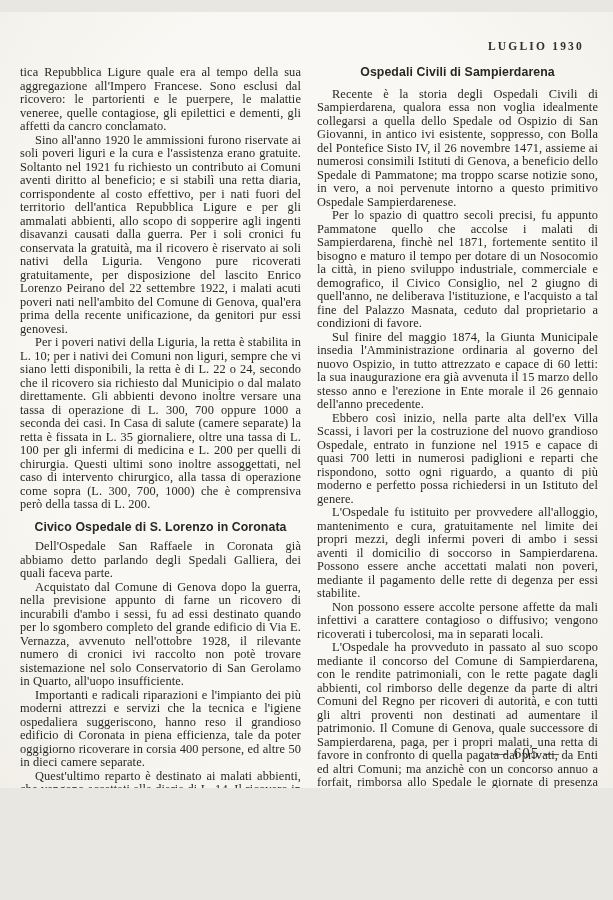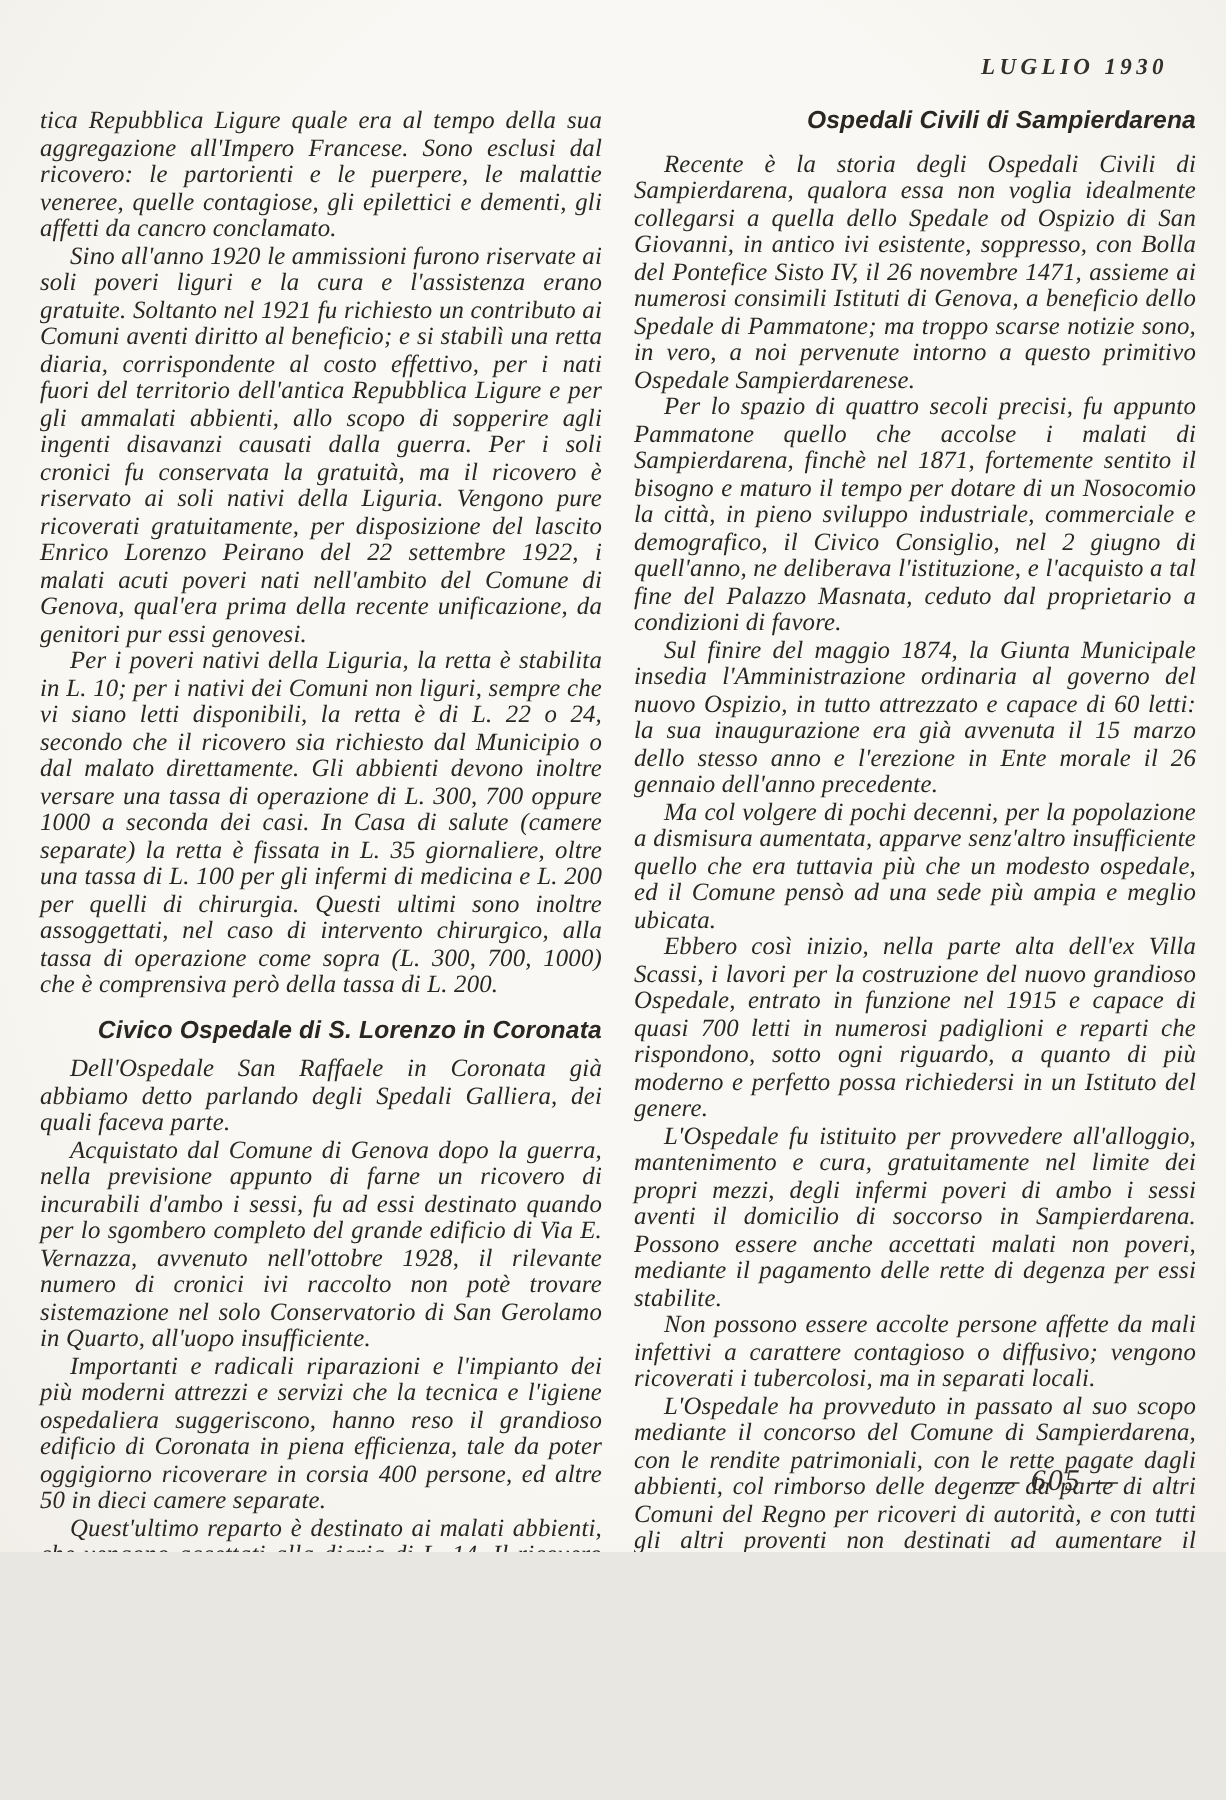--- a/index.html
+++ b/index.html
@@ -4,29 +4,28 @@
 <style>
   html, body {
     margin: 0;
     padding: 0;
     background: #e9e7e2;
   }
   .page {
     position: relative;
     width: 613px;
     height: 776px;
-    margin: 0 auto;
+    margin: 12px auto;
     background: #f7f5f0;
     background-image: radial-gradient(ellipse at 50% 45%, #f9f8f4 60%, #f1efe8 100%);
     box-sizing: border-box;
     padding: 20px 15px 0 20px;
     font-family: "Liberation Serif", serif;
     color: #2a2722;
     overflow: hidden;
-    font-style: italic;
   }
   .page-header {
     height: 16px;
     text-align: right;
     padding-right: 14px;
     margin-top: 4px;
   }
   .header-date {
     font-size: 11.5px;
     letter-spacing: 2.2px;
@@ -51,21 +50,21 @@
   }
   .column p.cont {
     text-indent: 0;
   }
   .column h3 {
     font-family: "Liberation Sans", sans-serif;
     font-size: 12.3px;
     font-weight: bold;
     color: #2a2722;
     margin: 9px 0 6px 0;
-    text-align: right;
+    text-align: center;
     letter-spacing: 0.1px;
   }
   .column h3.first {
     margin-top: 0;
     margin-bottom: 8px;
   }
   .page-footer {
     position: absolute;
     left: 0;
     bottom: 26px;
@@ -93,21 +92,20 @@
         <p>Acquistato dal Comune di Genova dopo la guerra, nella previsione appunto di farne un ricovero di incurabili d'ambo i sessi, fu ad essi destinato quando per lo sgombero completo del grande edificio di Via E. Vernazza, avvenuto nell'ottobre 1928, il rilevante numero di cronici ivi raccolto non potè trovare sistemazione nel solo Conservatorio di San Gerolamo in Quarto, all'uopo insufficiente.</p>
         <p>Importanti e radicali riparazioni e l'impianto dei più moderni attrezzi e servizi che la tecnica e l'igiene ospedaliera suggeriscono, hanno reso il grandioso edificio di Coronata in piena efficienza, tale da poter oggigiorno ricoverare in corsia 400 persone, ed altre 50 in dieci camere separate.</p>
         <p>Quest'ultimo reparto è destinato ai malati abbienti, che vengono accettati alla diaria di L. 14. Il ricovero in sala comune si effettua gratuitamente o mediante quel contributo che i parenti del malato, oppure questi, se provvisto di pensione, possono, caso per caso, offrire.</p>
         <p>L'Ospedale fu aperto il 24 luglio 1929 e funziona da tal data per conto del Comune il quale, con particolari accordi, ne affidò il governo all'Amministrazione degli Ospedali Civili di Sampierdarena.</p>
       </div>
     <div class="column">
         <h3 class="first">Ospedali Civili di Sampierdarena</h3>
         <p>Recente è la storia degli Ospedali Civili di Sampierdarena, qualora essa non voglia idealmente collegarsi a quella dello Spedale od Ospizio di San Giovanni, in antico ivi esistente, soppresso, con Bolla del Pontefice Sisto IV, il 26 novembre 1471, assieme ai numerosi consimili Istituti di Genova, a beneficio dello Spedale di Pammatone; ma troppo scarse notizie sono, in vero, a noi pervenute intorno a questo primitivo Ospedale Sampierdarenese.</p>
         <p>Per lo spazio di quattro secoli precisi, fu appunto Pammatone quello che accolse i malati di Sampierdarena, finchè nel 1871, fortemente sentito il bisogno e maturo il tempo per dotare di un Nosocomio la città, in pieno sviluppo industriale, commerciale e demografico, il Civico Consiglio, nel 2 giugno di quell'anno, ne deliberava l'istituzione, e l'acquisto a tal fine del Palazzo Masnata, ceduto dal proprietario a condizioni di favore.</p>
         <p>Sul finire del maggio 1874, la Giunta Municipale insedia l'Amministrazione ordinaria al governo del nuovo Ospizio, in tutto attrezzato e capace di 60 letti: la sua inaugurazione era già avvenuta il 15 marzo dello stesso anno e l'erezione in Ente morale il 26 gennaio dell'anno precedente.</p>
-        <p>Ma col volgere di pochi decenni, per la popolazione a dismisura aumentata, apparve senz'altro insufficiente quello che era tuttavia più che un modesto ospedale, ed il Comune pensò ad una sede più ampia e meglio ubicata.</p>
         <p>Ebbero così inizio, nella parte alta dell'ex Villa Scassi, i lavori per la costruzione del nuovo grandioso Ospedale, entrato in funzione nel 1915 e capace di quasi 700 letti in numerosi padiglioni e reparti che rispondono, sotto ogni riguardo, a quanto di più moderno e perfetto possa richiedersi in un Istituto del genere.</p>
         <p>L'Ospedale fu istituito per provvedere all'alloggio, mantenimento e cura, gratuitamente nel limite dei propri mezzi, degli infermi poveri di ambo i sessi aventi il domicilio di soccorso in Sampierdarena. Possono essere anche accettati malati non poveri, mediante il pagamento delle rette di degenza per essi stabilite.</p>
         <p>Non possono essere accolte persone affette da mali infettivi a carattere contagioso o diffusivo; vengono ricoverati i tubercolosi, ma in separati locali.</p>
         <p>L'Ospedale ha provveduto in passato al suo scopo mediante il concorso del Comune di Sampierdarena, con le rendite patrimoniali, con le rette pagate dagli abbienti, col rimborso delle degenze da parte di altri Comuni del Regno per ricoveri di autorità, e con tutti gli altri proventi non destinati ad aumentare il patrimonio. Il Comune di Genova, quale successore di Sampierdarena, paga, per i propri malati, una retta di favore in confronto di quella pagata dai privati, da Enti ed altri Comuni; ma anzichè con un concorso annuo a forfait, rimborsa allo Spedale le giornate di presenza effettivamente a</p>
       </div>
   </div>
   <div class="page-footer">
     <span>— 605 —</span>
   </div>
 </div>

